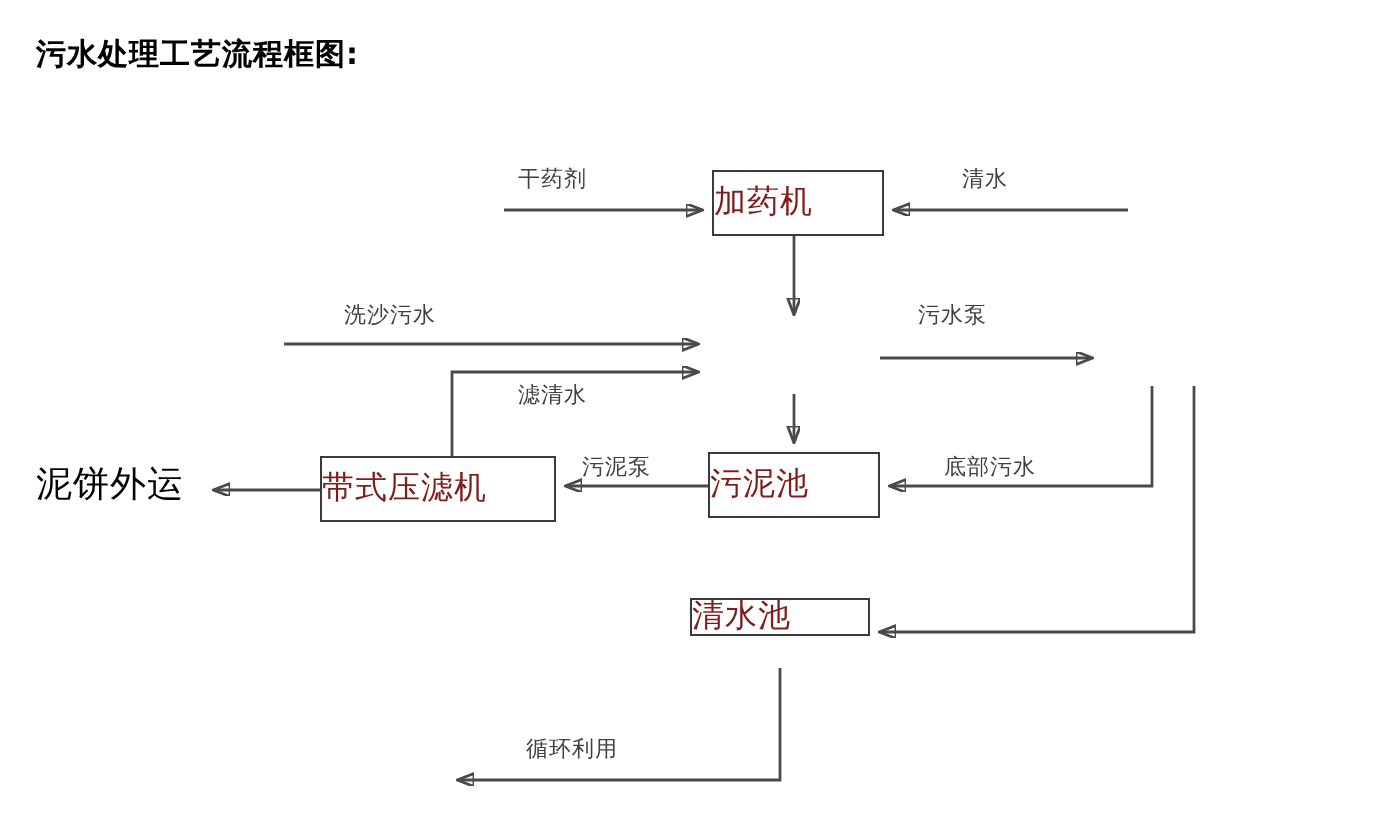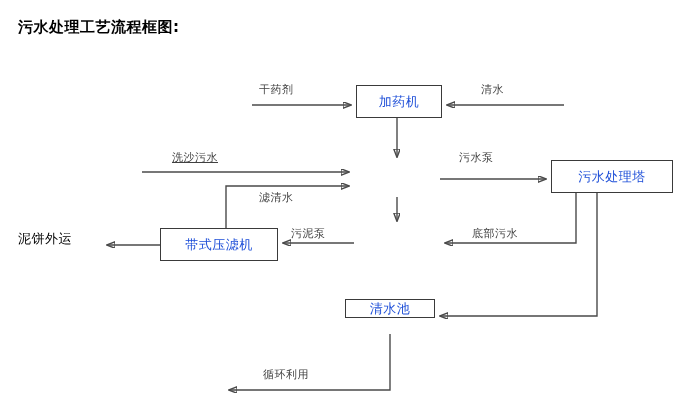--- a/index.html
+++ b/index.html
@@ -31,37 +31,36 @@
     white-space: nowrap;
     color: #000000;
   }
   .node {
     position: absolute;
     box-sizing: border-box;
     border: 1px solid #3a3a3a;
     background: #ffffff;
     display: flex;
     align-items: center;
-    justify-content: center;
-    font-size: 13px;
-    color: #1d4ed8;
+    font-size: 16px;
+    color: #7f1d1d;
     white-space: nowrap;
     letter-spacing: 0.5px;
   }
   .edge-label {
     position: absolute;
     font-size: 11px;
     color: #404040;
     white-space: nowrap;
     letter-spacing: 0.5px;
     background: transparent;
   }
   .terminal-label {
     position: absolute;
-    font-size: 13px;
+    font-size: 18px;
     color: #000000;
     white-space: nowrap;
     letter-spacing: 0.5px;
   }
   svg.connectors {
     position: absolute;
     left: 0; top: 0;
     width: 700px;
     height: 420px;
     overflow: visible;
@@ -110,38 +109,38 @@
     <path d="M593,193 L593,316 L436,316" marker-end="url(#arrow)"></path>
 
     <path d="M386,334 L386,390 L225,390" marker-end="url(#arrow)"></path>
   </svg>
 
   <div class="node" style="left:352px; top:85px; width:86px; height:33px;">
     <span>加药机</span>
   </div>
 
 
-  <div class="node" style="left:547px; top:160px; width:122px; height:33px;">
-    <span>污水处理塔</span>
-  </div>
 
   <div class="node" style="left:156px; top:228px; width:118px; height:33px;">
     <span>带式压滤机</span>
   </div>
 
+  <div class="node" style="left:350px; top:226px; width:86px; height:33px;">
+    <span>污泥池</span>
+  </div>
 
   <div class="node" style="left:341px; top:299px; width:90px; height:19px;">
     <span>清水池</span>
   </div>
 
   <div class="edge-label" style="left:255px; top:82px;">干药剂</div>
 
   <div class="edge-label" style="left:477px; top:82px;">清水</div>
 
-  <div class="edge-label" style="left:168px; top:150px;text-decoration:underline;">洗沙污水</div>
+  <div class="edge-label" style="left:168px; top:150px;">洗沙污水</div>
 
   <div class="edge-label" style="left:255px; top:190px;font-family:Liberation Mono, monospace;">滤清水</div>
 
   <div class="edge-label" style="left:455px; top:150px;">污水泵</div>
 
   <div class="edge-label" style="left:287px; top:226px;">污泥泵</div>
 
   <div class="edge-label" style="left:468px; top:226px;">底部污水</div>
 
   <div class="edge-label" style="left:259px; top:367px;">循环利用</div>

